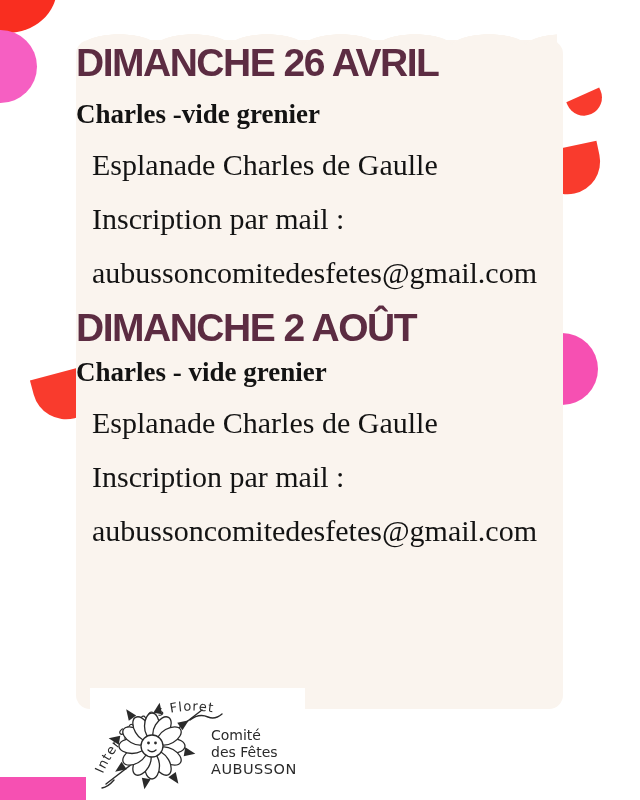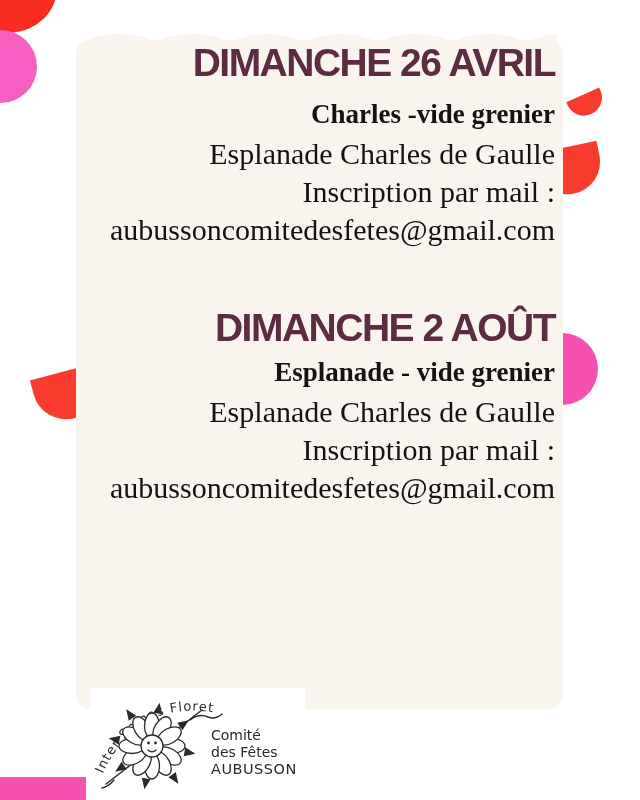--- a/index.html
+++ b/index.html
@@ -24,30 +24,30 @@
   .rect-pink-bottom{left:0;top:777px;width:86px;height:23px;background:#F650B2;}
 
   
   .panel{position:absolute;left:76px;top:40px;width:487px;height:669px;
       background:#FAF4EE;border-radius:14px;}
   .scallops{position:absolute;left:6px;right:6px;top:-7px;height:14px;
       background-image:radial-gradient(ellipse 38px 13px at 50% 100%,#FAF4EE 97%,rgba(250,244,238,0) 100%);
       background-size:74px 14px;background-repeat:repeat-x;background-position:bottom left;}
 
   
-  .event{position:absolute;left:0;right:8px;text-align:right;color:#131313;}
+  .event{position:absolute;left:0;right:8px;text-align:left;color:#131313;}
   .event-1{top:2px;}
   .event-2{top:267px;}
   .event h1{margin:0;font-family:"Liberation Sans",sans-serif;font-weight:bold;
       font-size:39px;line-height:1.1;letter-spacing:-1.5px;color:#5C2C42;}
   .event .sub{margin:14px 0 0 0;font-family:"Liberation Serif",serif;font-weight:bold;
       font-size:27px;line-height:1.15;}
   .event-2 .sub{margin-top:7px;}
   .event .lines{margin-top:5px;}
-  .event .line{margin:0;font-family:"Liberation Serif",serif;font-size:30px;
+  .event .line{margin:16px;font-family:"Liberation Serif",serif;font-size:30px;
       line-height:38px;}
 
   
   .logo-box{position:absolute;left:90px;top:688px;width:215px;height:107px;
       background:#ffffff;}
   .logo-box svg{display:block;}
   .logo-stroke{fill:#ffffff;stroke:#2a2a2a;stroke-width:1.3;}
   .logo-ink{fill:#2a2a2a;}
   .logo-line{fill:none;stroke:#2a2a2a;stroke-width:1.4;stroke-linecap:round;}
   .logo-text{font-family:"DejaVu Sans",sans-serif;fill:#2a2a2a;}
@@ -73,21 +73,21 @@
       <p class="sub">Charles -vide grenier</p>
       <div class="lines">
         <p class="line">Esplanade Charles de Gaulle</p>
         <p class="line">Inscription par mail :</p>
         <p class="line">aubussoncomitedesfetes@gmail.com</p>
       </div>
     </section>
 
     <section class="event event-2">
       <h1>DIMANCHE 2 AOÛT</h1>
-      <p class="sub">Esplanade - vide grenier</p>
+      <p class="sub">Charles - vide grenier</p>
       <div class="lines">
         <p class="line">Esplanade Charles de Gaulle</p>
         <p class="line">Inscription par mail :</p>
         <p class="line">aubussoncomitedesfetes@gmail.com</p>
       </div>
     </section>
   </div>
 
   <div class="logo-box">
     <svg width="215" height="107" viewBox="0 0 215 107" xmlns="http://www.w3.org/2000/svg">

